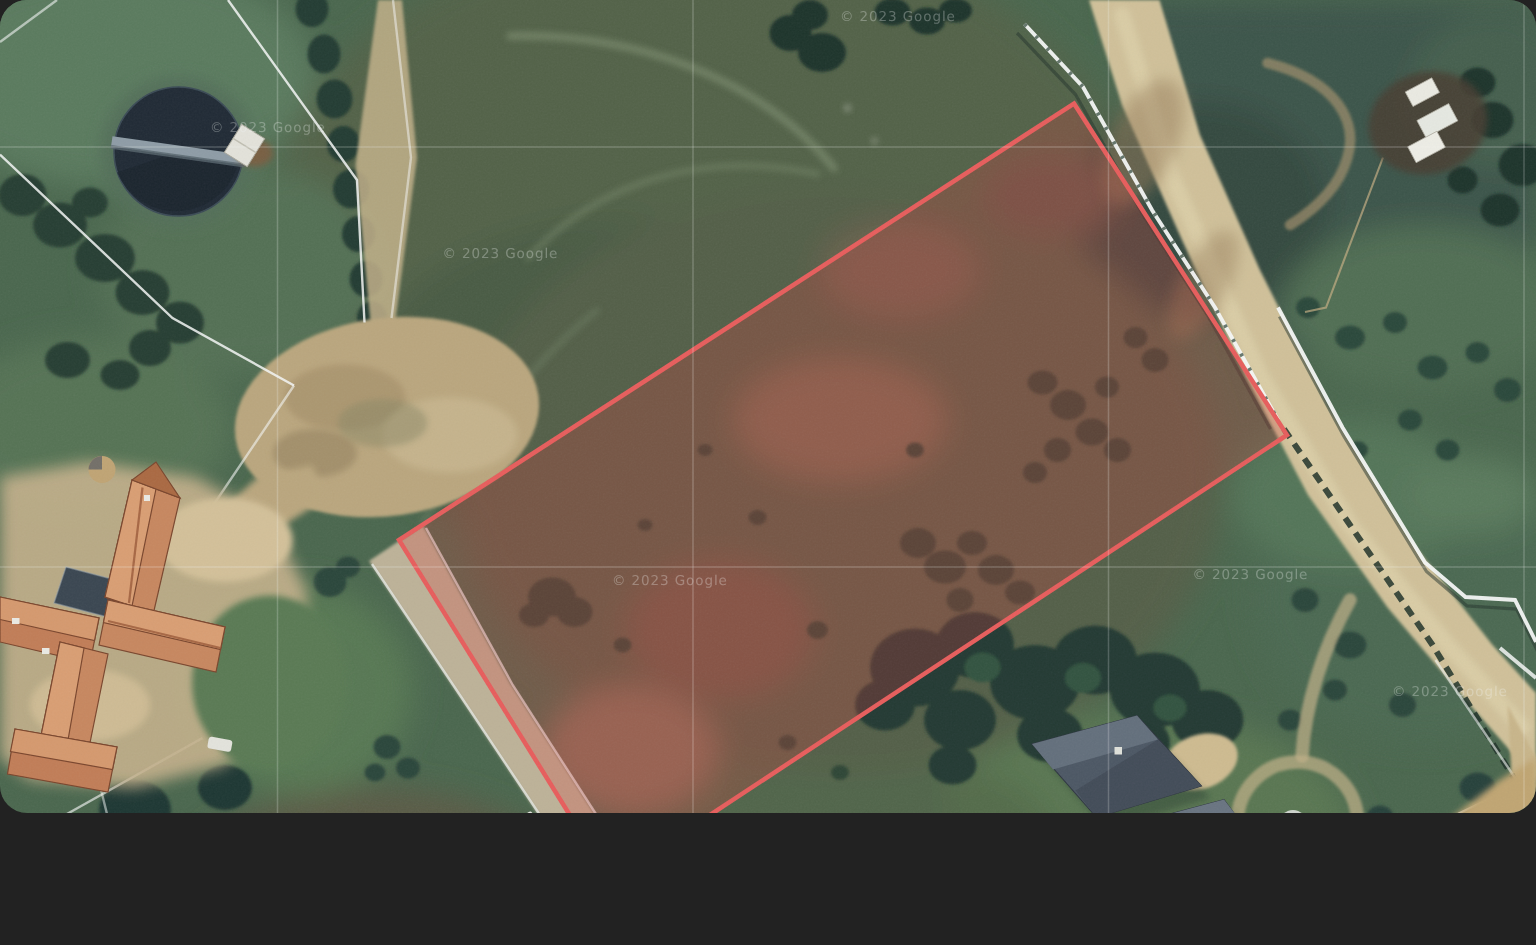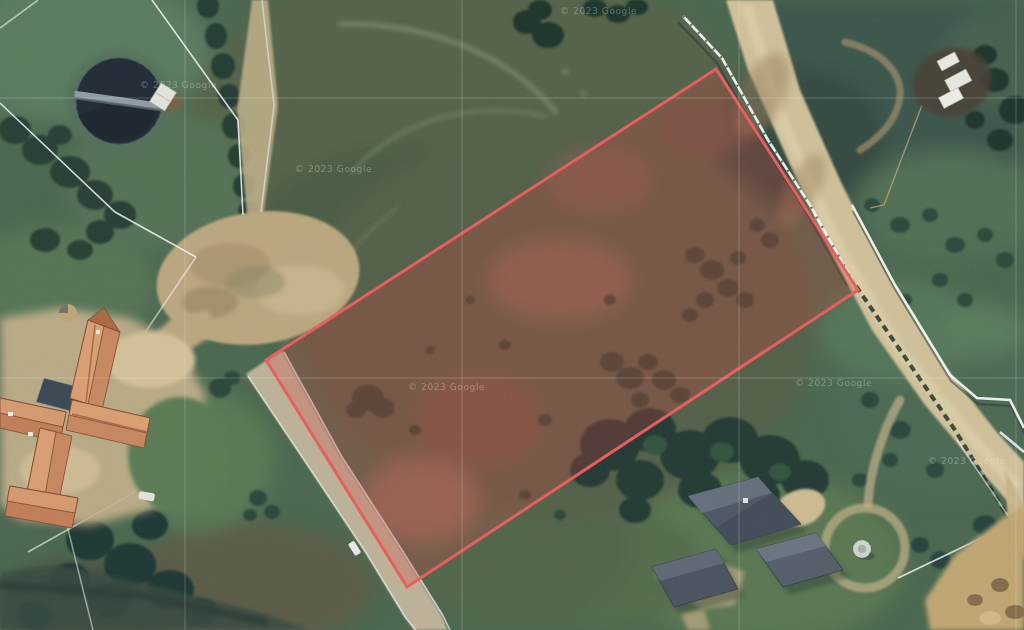--- a/index.html
+++ b/index.html
@@ -1,16 +1,16 @@
 <!DOCTYPE html>
 <html><head>
 <meta charset="utf-8">
 <style>
   html,body{margin:0;padding:0;background:#222;}
-  #stage{width:1024px;height:630px;position:relative;overflow:hidden;}
+  #stage{width:1024px;height:542px;position:relative;overflow:hidden;border-radius:18px;}
   svg{display:block;width:1024px;height:630px;}
   .wm{font:9px "DejaVu Sans", sans-serif; fill:rgba(255,255,255,0.30); letter-spacing:0.6px;}
   .fence{fill:none;stroke:#ffffff;stroke-opacity:0.85;stroke-width:1.6;}
   .fence-bright{fill:none;stroke:#ffffff;stroke-opacity:0.95;stroke-width:2.6;}
   .fence-shadow{fill:none;stroke:#223029;stroke-opacity:0.5;stroke-width:2.2;}
   .track{fill:none;stroke-linecap:round;}
 </style>
 </head>
 <body>
 

